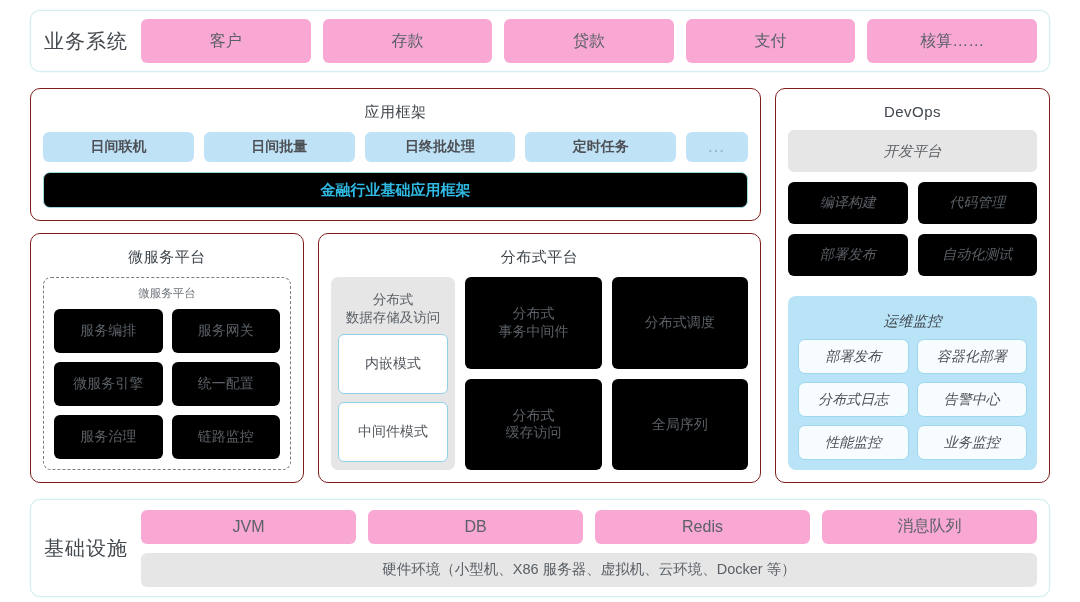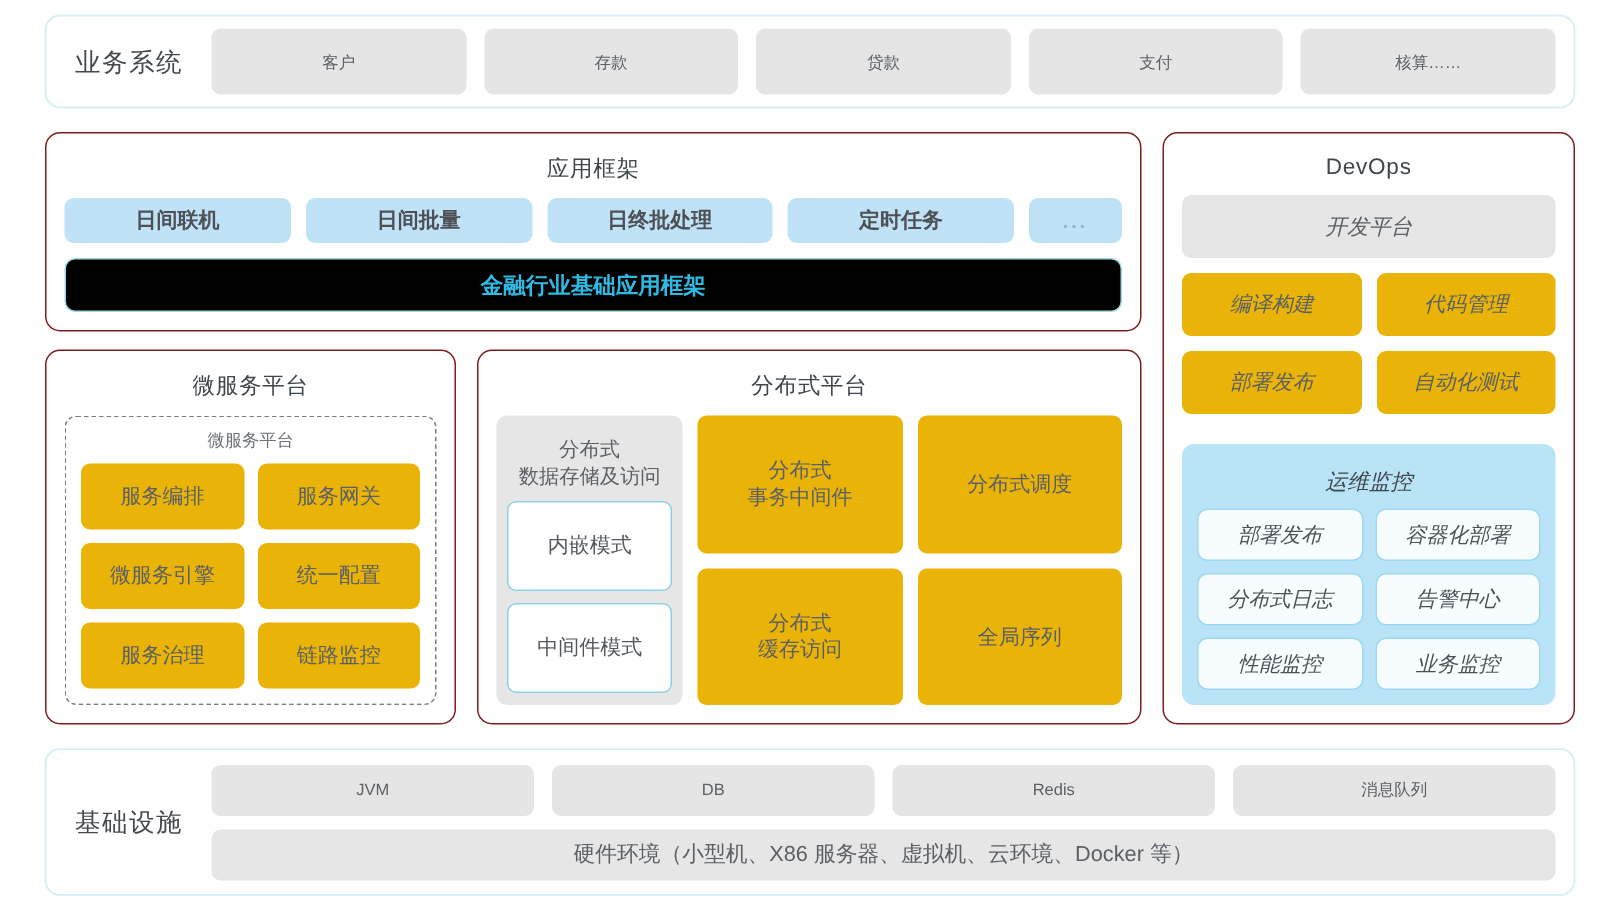--- a/index.html
+++ b/index.html
@@ -29,38 +29,38 @@
   .biz-row {
     display: flex;
     align-items: center;
     height: 62px;
     padding: 9px 12px 9px 0;
     margin-bottom: 16px;
   }
   .side-label {
     flex: 0 0 110px;
     text-align: center;
-    font-size: 17px;
+    font-size: 20px;
     color: #444a4f;
     letter-spacing: 1px;
   }
   .biz-chips {
     flex: 1;
     display: flex;
     gap: 12px;
   }
   .chip-gray {
     flex: 1;
-    background: #e5e5e5;
+    background: #f9a8d4;
     border-radius: 6px;
     height: 44px;
     display: flex;
     align-items: center;
     justify-content: center;
-    font-size: 11px;
+    font-size: 16px;
     color: #5a6066;
   }
 
   
   .mid {
     display: flex;
     gap: 14px;
     height: 395px;
   }
   .mid-left { flex: 1 1 auto; display: flex; flex-direction: column; gap: 12px; }
@@ -125,21 +125,21 @@
     color: #6d7379;
     margin: 2px 0 8px 0;
   }
   .grid2 {
     display: grid;
     grid-template-columns: 1fr 1fr;
     gap: 9px;
     flex: 1 1 auto;
   }
   .cell-gray {
-    background: #eab308;
+    background: #000000;
     border-radius: 6px;
     display: flex; align-items: center; justify-content: center;
     font-size: 14px;
     color: #5a6066;
     text-align: center;
     line-height: 1.25;
   }
 
   
   .dist-grid {

